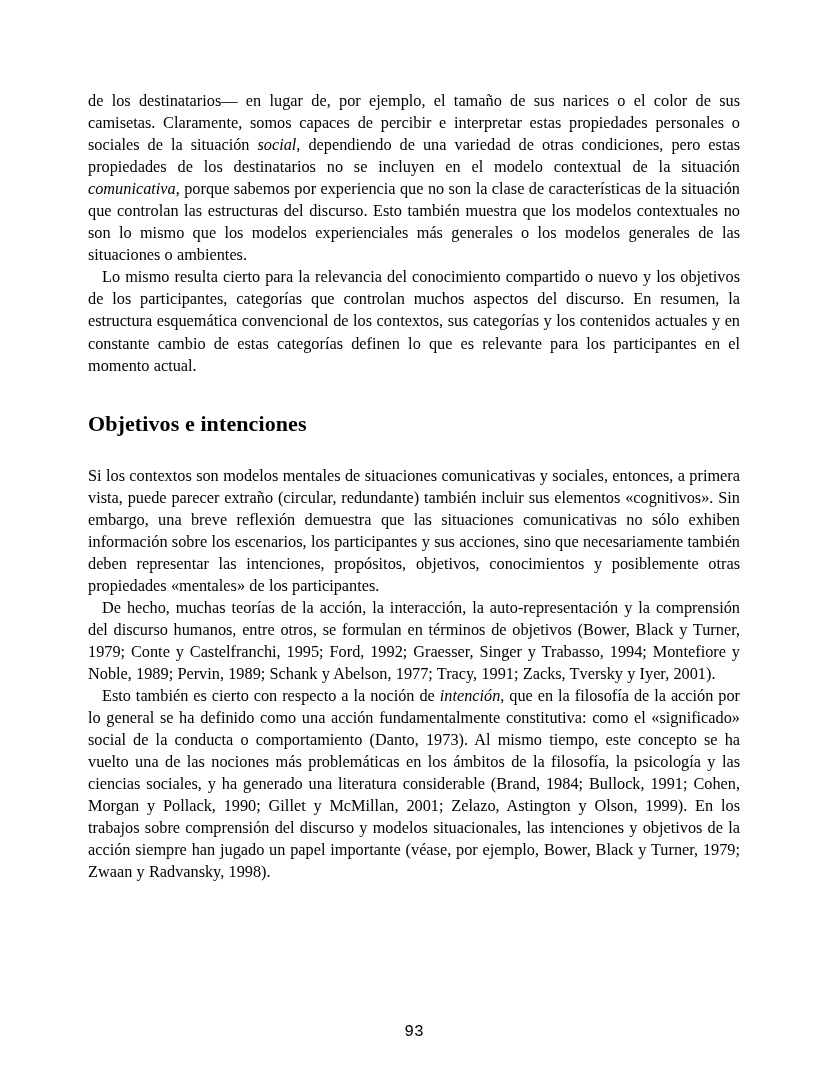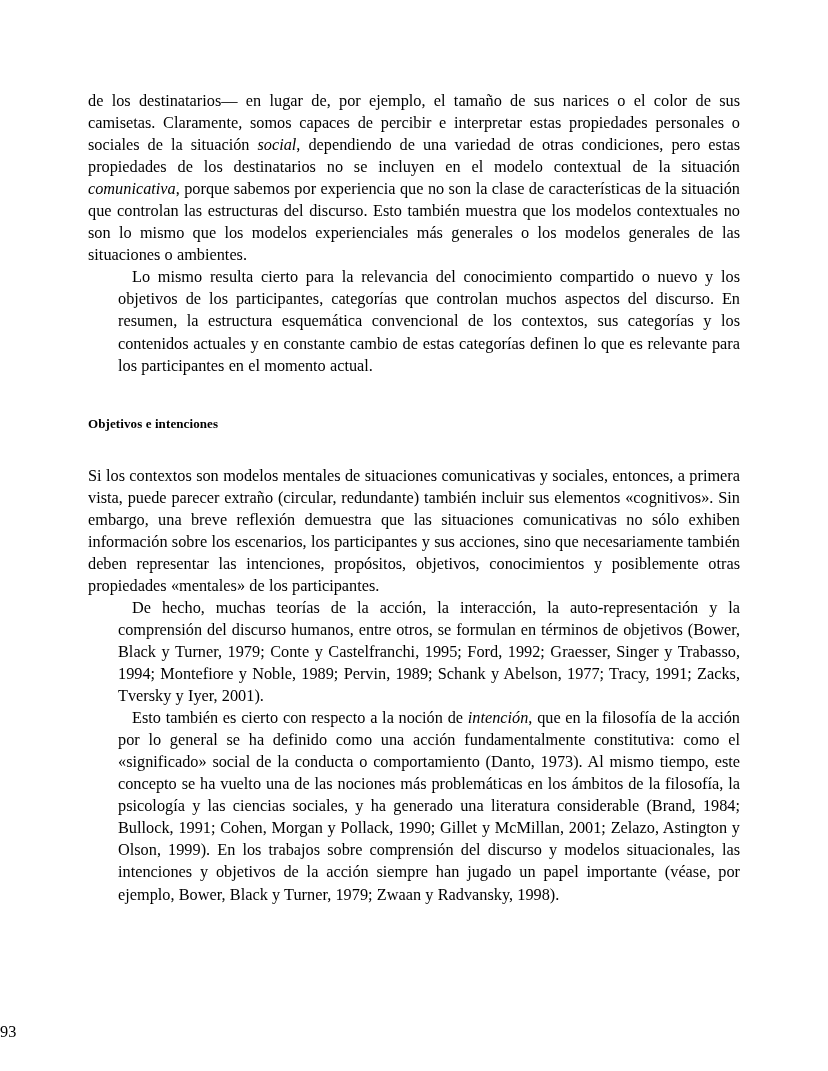--- a/index.html
+++ b/index.html
@@ -39,48 +39,48 @@
     text-align: justify;
     text-justify: inter-word;
     hyphens: none;
     word-spacing: 0.01em;
   }
   p.no-indent {
     text-indent: 0;
   }
   p.indent {
     text-indent: 14px;
-    margin-left: 30px;
   }
   h2.section-heading {
     margin: 0;
     padding: 0;
-    font-size: 13px;
+    font-size: 22px;
     line-height: 22px;
     font-weight: bold;
     text-align: left;
     letter-spacing: 0.1px;
   }
   .gap-before-heading {
     height: 36px;
   }
   .gap-after-heading {
     height: 30px;
   }
   .italic {
     font-style: italic;
   }
   .page-number {
     position: absolute;
     left: 0;
     top: 1009px;
     width: 828px;
+    text-align: center;
     font-size: 16.3px;
     line-height: 22px;
-    font-family: Liberation Serif, serif;
+    font-family: Liberation Mono, monospace;
   }
 </style>
 </head>
 <body>
 
 <div class="page">
 
   <div class="text-column">
 
     <p class="body-par no-indent"><span>de los destinatarios— en lugar de, por ejemplo, el tamaño de sus narices o el color de sus camisetas. Claramente, somos capaces de percibir e interpretar estas propiedades personales o sociales de la situación </span><span class="italic">social</span><span>, dependiendo de una variedad de otras condiciones, pero estas propiedades de los destinatarios no se incluyen en el modelo contextual de la situación </span><span class="italic">comunicativa</span><span>, porque sabemos por experiencia que no son la clase de características de la situación que controlan las estructuras del discurso. Esto también muestra que los modelos contextuales no son lo mismo que los modelos experienciales más generales o los modelos generales de las situaciones o ambientes.</span></p>

